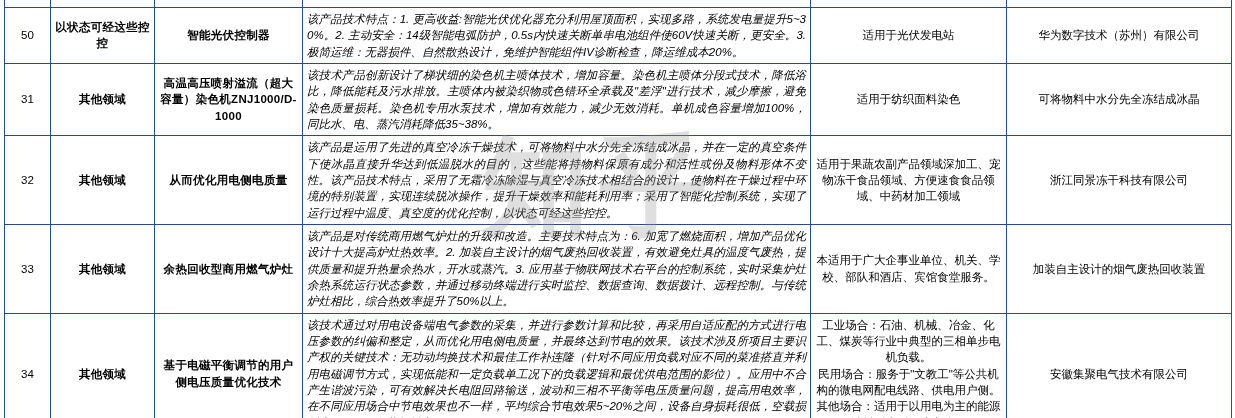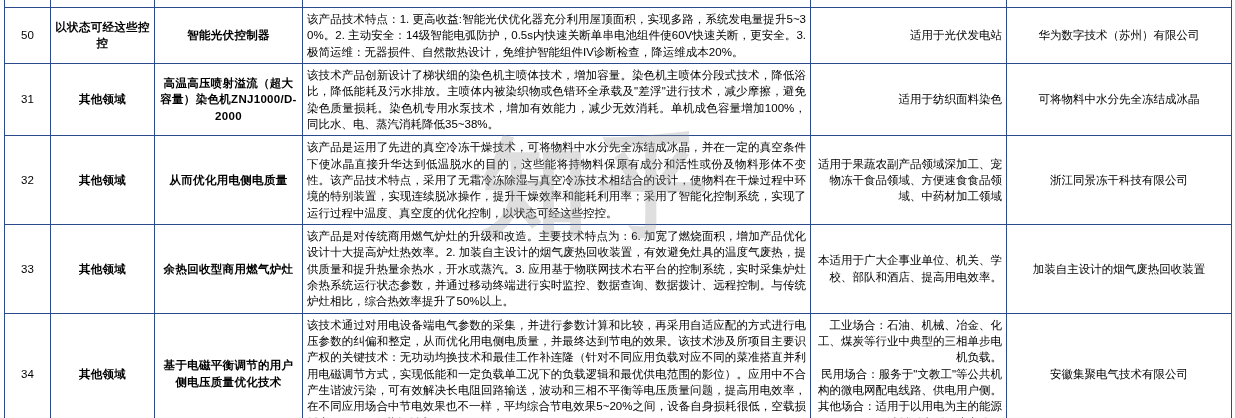--- a/index.html
+++ b/index.html
@@ -44,26 +44,27 @@
     color: #000;
     word-break: break-all;
   }
   td.num, td.field, td.name, td.scope, td.unit {
     text-align: center;
   }
   td.desc {
     text-align: justify;
     text-align-last: left;
     padding: 4px 6px;
+    font-style: italic;
   }
   td.scope, td.desc {
     text-align: justify;
   }
   td.scope {
-    text-align: right;
+    text-align: center;
     padding: 4px 6px;
   }
   td.name, td.field {
     font-weight: bold;
     letter-spacing: 0.3px;
   }
   td.name {
     line-height: 1.5;
   }
   .row-top td {
@@ -126,41 +127,41 @@
         <td class="field">以状态可经这些控控</td>
         <td class="name">智能光伏控制器</td>
         <td class="desc">该产品技术特点：1. 更高收益:智能光伏优化器充分利用屋顶面积，实现多路，系统发电量提升5~30%。2. 主动安全：14级智能电弧防护，0.5s内快速关断单串电池组件使60V快速关断，更安全。3. 极简运维：无器损件、自然散热设计，免维护智能组件IV诊断检查，降运维成本20%。</td>
         <td class="scope">适用于光伏发电站</td>
         <td class="unit">华为数字技术（苏州）有限公司</td>
       </tr>
 
       <tr>
         <td class="num">31</td>
         <td class="field">其他领域</td>
-        <td class="name">高温高压喷射溢流（超大容量）染色机ZNJ1000/D-2000</td>
+        <td class="name">高温高压喷射溢流（超大容量）染色机ZNJ1000/D-1000</td>
         <td class="desc">该技术产品创新设计了梯状细的染色机主喷体技术，增加容量。染色机主喷体分段式技术，降低浴比，降低能耗及污水排放。主喷体内被染织物或色错环全承载及"差浮"进行技术，减少摩擦，避免染色质量损耗。染色机专用水泵技术，增加有效能力，减少无效消耗。单机成色容量增加100%，同比水、电、蒸汽消耗降低35~38%。</td>
         <td class="scope">适用于纺织面料染色</td>
         <td class="unit">可将物料中水分先全冻结成冰晶</td>
       </tr>
 
       <tr>
         <td class="num">32</td>
         <td class="field">其他领域</td>
         <td class="name">从而优化用电侧电质量</td>
         <td class="desc">该产品是运用了先进的真空冷冻干燥技术，可将物料中水分先全冻结成冰晶，并在一定的真空条件下使冰晶直接升华达到低温脱水的目的，这些能将持物料保原有成分和活性或份及物料形体不变性。该产品技术特点，采用了无霜冷冻除湿与真空冷冻技术相结合的设计，使物料在干燥过程中环境的特别装置，实现连续脱冰操作，提升干燥效率和能耗利用率；采用了智能化控制系统，实现了运行过程中温度、真空度的优化控制，以状态可经这些控控。</td>
         <td class="scope">适用于果蔬农副产品领域深加工、宠物冻干食品领域、方便速食食品领域、中药材加工领域</td>
         <td class="unit">浙江同景冻干科技有限公司</td>
       </tr>
 
       <tr>
         <td class="num">33</td>
         <td class="field">其他领域</td>
         <td class="name">余热回收型商用燃气炉灶</td>
         <td class="desc">该产品是对传统商用燃气炉灶的升级和改造。主要技术特点为：6. 加宽了燃烧面积，增加产品优化设计十大提高炉灶热效率。2. 加装自主设计的烟气废热回收装置，有效避免灶具的温度气废热，提供质量和提升热量余热水，开水或蒸汽。3. 应用基于物联网技术右平台的控制系统，实时采集炉灶余热系统运行状态参数，并通过移动终端进行实时监控、数据查询、数据拨计、远程控制。与传统炉灶相比，综合热效率提升了50%以上。</td>
-        <td class="scope">本适用于广大企事业单位、机关、学校、部队和酒店、提高用电效率。</td>
+        <td class="scope">本适用于广大企事业单位、机关、学校、部队和酒店、宾馆食堂服务。</td>
         <td class="unit">加装自主设计的烟气废热回收装置</td>
       </tr>
 
       <tr>
         <td class="num">34</td>
         <td class="field">其他领域</td>
         <td class="name">基于电磁平衡调节的用户侧电压质量优化技术</td>
         <td class="desc">该技术通过对用电设备端电气参数的采集，并进行参数计算和比较，再采用自适应配的方式进行电压参数的纠偏和整定，从而优化用电侧电质量，并最终达到节电的效果。该技术涉及所项目主要识产权的关键技术：无功动均换技术和最佳工作补连隆（针对不同应用负载对应不同的菜准搭直并利用电磁调节方式，实现低能和一定负载单工况下的负载逻辑和最优供电范围的影位）。应用中不合产生谐波污染，可有效解决长电阻回路输送，波动和三相不平衡等电压质量问题，提高用电效率，在不同应用场合中节电效果也不一样，平均综合节电效果5~20%之间，设备自身损耗很低，空载损耗率0.08%，负载损耗率0.2%。</td>
         <td class="scope" style="white-space: pre-line;">工业场合：石油、机械、冶金、化工、煤炭等行业中典型的三相单步电机负载。
 民用场合：服务于"文教工"等公共机构的微电网配电线路、供电用户侧。

